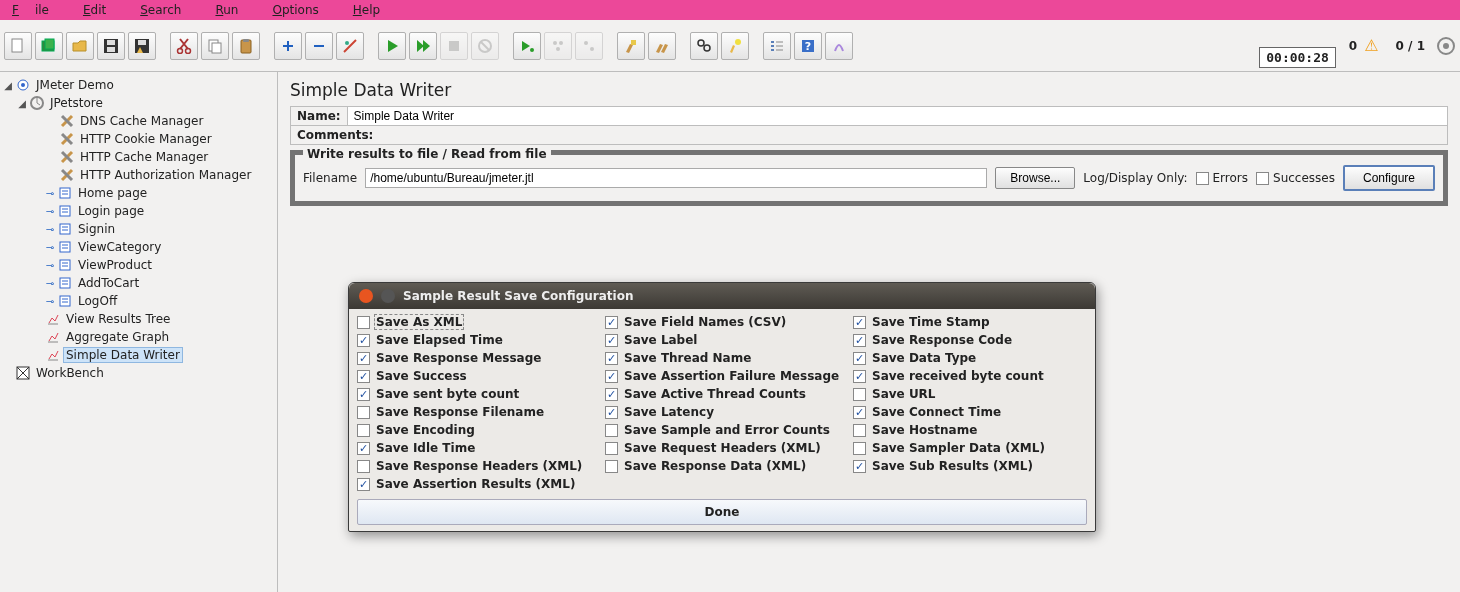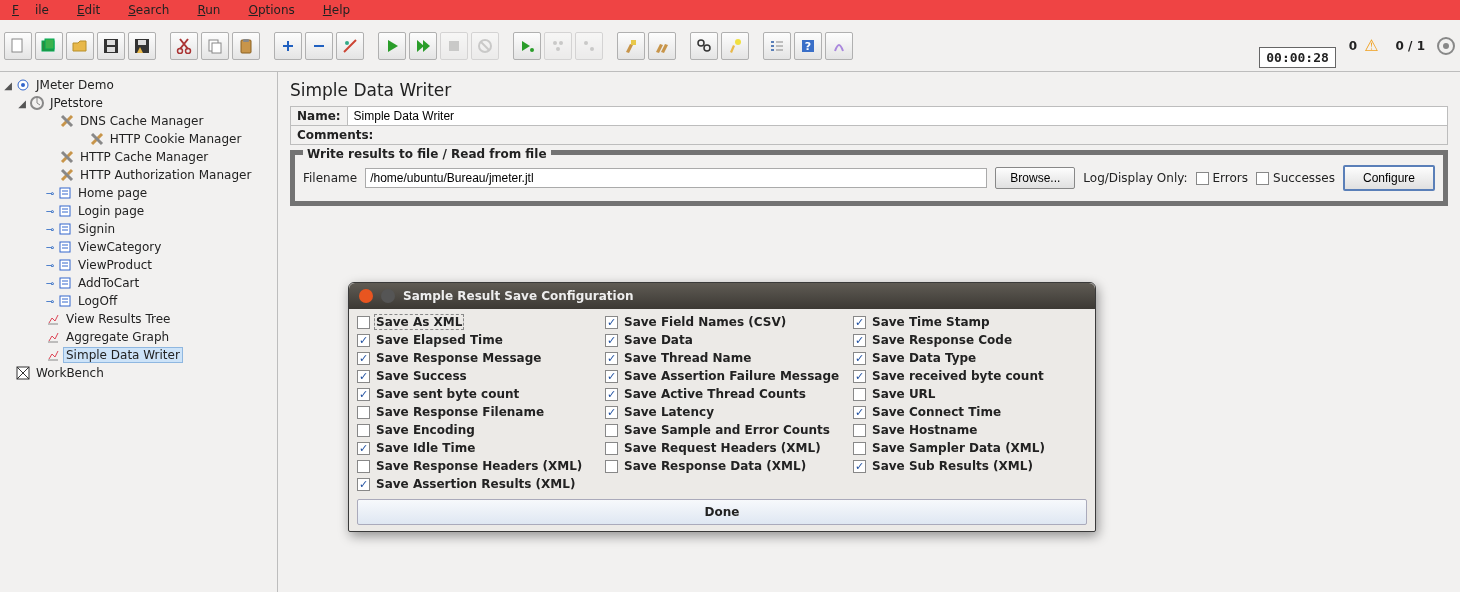--- a/index.html
+++ b/index.html
@@ -1,17 +1,17 @@
 <!DOCTYPE html>
 <html><head>
 <meta charset="utf-8">
 <style>
   * { box-sizing: border-box; }
   body { margin:0; padding:0; font-family: "DejaVu Sans", Arial, sans-serif; font-size:12px; color:#222; background:#f2f1f0; width:1460px; height:592px; overflow:hidden; }
-  .menubar { background:#ef4444; padding:1px 4px; display:flex; gap:12px; }
+  .menubar { background:#ec4899; padding:1px 4px; display:flex; gap:18px; }
   .menubar span { padding:2px 8px; cursor:default; }
   .menubar span u { text-decoration: underline; }
   .toolbar { background:#f2f1f0; padding:3px 4px; display:flex; gap:3px; border-bottom:1px solid #bdbdbd; align-items:center; }
   .tbtn { width:28px; height:28px; border:1px solid #b0b0b0; border-radius:2px; background:linear-gradient(#fdfdfd,#e4e4e4); display:flex; align-items:center; justify-content:center; cursor:default; }
   .tsep { width:8px; }
   .toolbar .spacer { flex:1; }
   .timer { border:1px solid #666; padding:2px 6px; background:#fff; font-family:monospace; font-size:13px; font-weight:bold;margin-top:24px; }
   .warn-tri { color:#f0a020; font-size:16px; }
   .main { display:flex; height:calc(592px - 20px - 36px); }
   .tree { width:278px; border-right:1px solid #bdbdbd; padding:4px 2px; overflow:auto; background:#f2f1f0; }
@@ -258,21 +258,21 @@
         <div class="tnode" style="padding-left: 44px;">
           <span class="tw"></span>
           <span class="ic">
             <svg width="14" height="14">
               <path d="M2 12L12 2" stroke="#c8954a" stroke-width="3"></path>
               <path d="M2 2L12 12" stroke="#888" stroke-width="3"></path>
             </svg>
           </span>
           <span class="lbl">DNS Cache Manager</span>
         </div>
-        <div class="tnode" style="padding-left: 44px; justify-content: center;">
+        <div class="tnode" style="padding-left: 44px;">
           <span class="tw"></span>
           <span class="ic">
             <svg width="14" height="14">
               <path d="M2 12L12 2" stroke="#c8954a" stroke-width="3"></path>
               <path d="M2 2L12 12" stroke="#888" stroke-width="3"></path>
             </svg>
           </span>
           <span class="lbl">HTTP Cookie Manager</span>
         </div>
         <div class="tnode" style="padding-left: 44px;">
@@ -464,21 +464,21 @@
         <label class="dchk">
           <span class="box on"></span>
           <span class="dlbl">Save Time Stamp</span>
         </label>
         <label class="dchk">
           <span class="box on"></span>
           <span class="dlbl">Save Elapsed Time</span>
         </label>
         <label class="dchk">
           <span class="box on"></span>
-          <span class="dlbl">Save Data</span>
+          <span class="dlbl">Save Label</span>
         </label>
         <label class="dchk">
           <span class="box on"></span>
           <span class="dlbl">Save Response Code</span>
         </label>
         <label class="dchk">
           <span class="box on"></span>
           <span class="dlbl">Save Response Message</span>
         </label>
         <label class="dchk">

